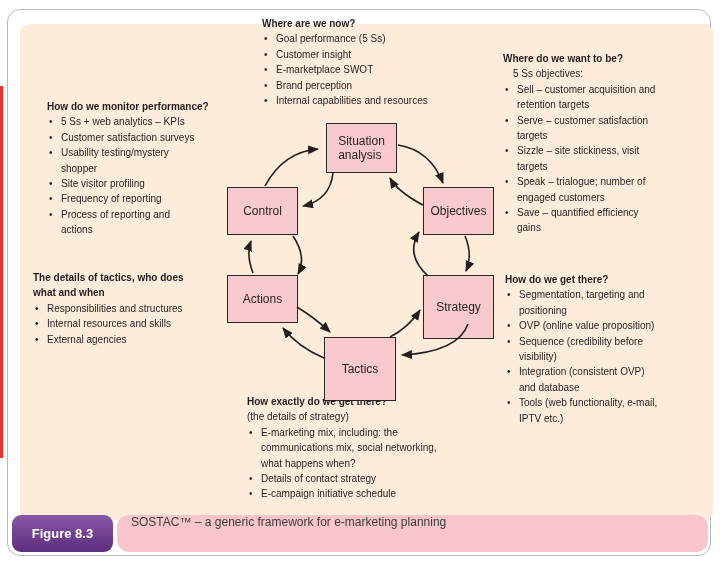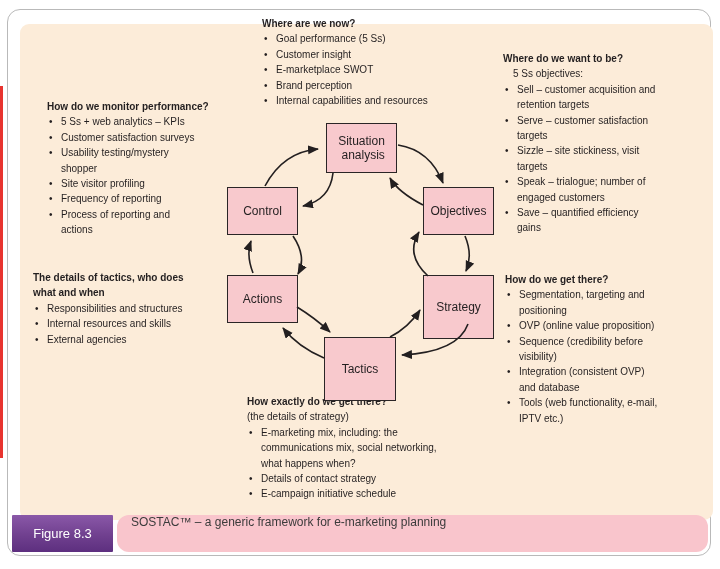--- a/index.html
+++ b/index.html
@@ -26,38 +26,38 @@
   .tb-title { font-weight:bold; white-space:pre-line; }
   .tb-sub { white-space:pre-line; }
   .tb-sub.indent { margin-left:10px; }
   ul.bullets { margin:0; padding:0; list-style:none; }
   .bullets li { position:relative; padding-left:14px; white-space:pre-line; }
   .bullets li::before { content:"\2022"; position:absolute; left:2px; }
 
   
   .node {
     position:absolute; background:#f8c9cd; border:1.2px solid #2a2526;
-    display:flex; align-items:center; justify-content:center; text-align:right;
+    display:flex; align-items:center; justify-content:center; text-align:left;
     font-size:12px; line-height:14.5px; box-sizing:border-box; padding:12px;
   }
   #node-situation { left:326px; top:123px; width:71px; height:50px; }
   #node-objectives { left:423px; top:187px; width:71px; height:48px; }
   #node-strategy  { left:423px; top:275px; width:71px; height:64px; }
   #node-tactics   { left:324px; top:337px; width:72px; height:64px; }
   #node-actions   { left:227px; top:275px; width:71px; height:48px; }
   #node-control   { left:227px; top:187px; width:71px; height:48px; }
 
   svg.arrows { position:absolute; left:0; top:0; width:720px; height:569px; pointer-events:none; }
   .arrow { fill:none; stroke:#231f20; stroke-width:1.6; }
 
   
   .caption-badge {
     position:absolute; left:12px; top:515px; width:101px; height:37px;
     background:linear-gradient(180deg,#8a58a8 0%, #70408f 55%, #5d2f7f 100%);
-    border-radius:1px; color:#fff; font-weight:normal; font-size:13px;
+    border-radius:9px; color:#fff; font-weight:bold; font-size:13px;
     display:flex; align-items:center; justify-content:center;
   }
   .caption-bar {
     position:absolute; left:117px; top:515px; width:591px; height:37px;
     background:#f9c5cc; border-radius:12px; display:flex; align-items:flex-start;
     padding-left:14px; box-sizing:border-box; font-size:12px; color:#3b3b3b;
   }
 
   
   #blk-where-now      { left:262px; top:16px;  width:238px; }

